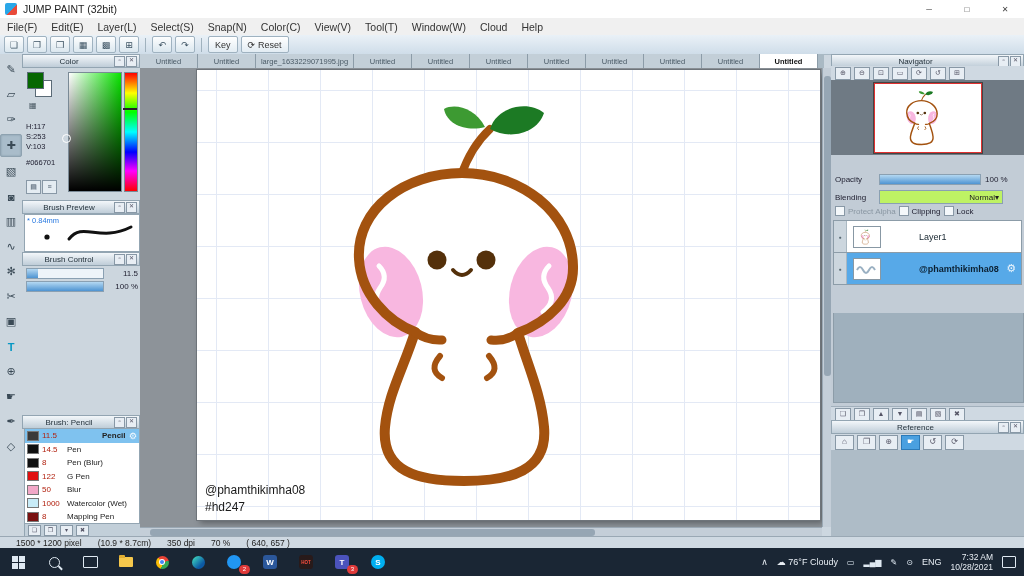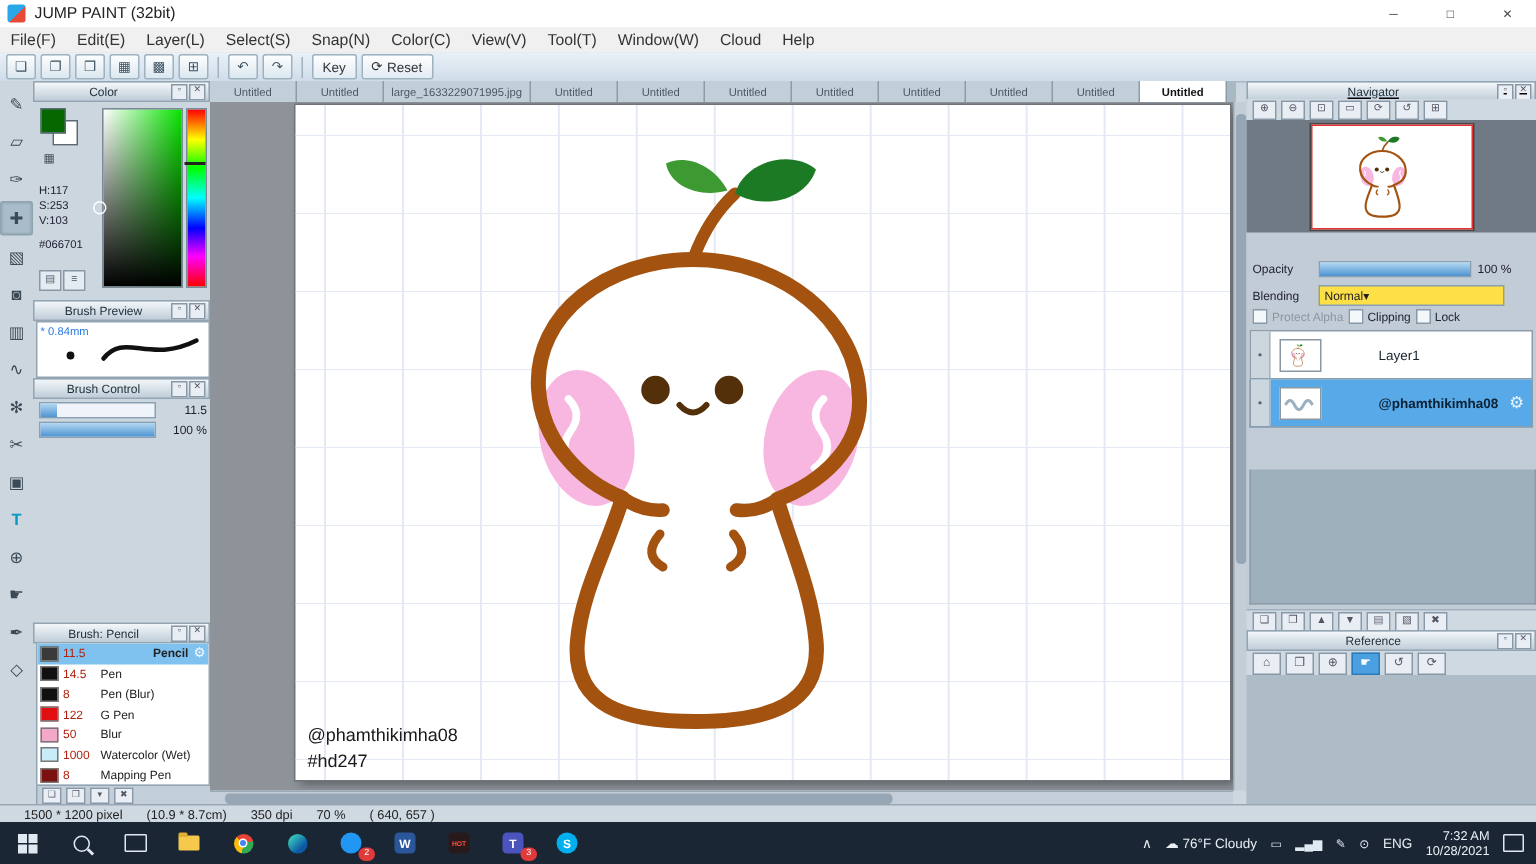--- a/index.html
+++ b/index.html
@@ -70,21 +70,21 @@
   .vthumb{position:absolute;left:1px;top:8px;width:7px;height:300px;background:#96a6b4;border-radius:3px;}
   .hscroll{left:140px;top:527px;width:682px;height:9px;background:#c4ced8;border-top:1px solid #9aa8b4;}
   .hthumb{position:absolute;left:10px;top:1px;width:445px;height:7px;background:#96a6b4;border-radius:3px;}
   
   .rightcol{left:831px;top:54px;width:193px;height:482px;background:#c2ccd6;}
   .navthumb-area{position:absolute;left:0;top:26px;width:193px;height:75px;background:#6f7a84;display:flex;align-items:center;justify-content:center;}
   .navthumb{width:106px;height:68px;background:#fff;border:1px solid #e03030;box-shadow:0 0 0 1px #444;display:flex;align-items:center;justify-content:center;}
   .nav-zoomrow{position:absolute;left:0;top:12px;width:193px;height:14px;background:#cfd9e2;border-bottom:1px solid #a2b0bc;display:flex;gap:2px;align-items:center;padding-left:3px;}
   .nav-zoomrow .phbtn{width:14px;height:11px;line-height:10px;font-size:7px;}
   .lp-row{position:absolute;left:4px;display:flex;align-items:center;gap:4px;font-size:8px;color:#223;}
-  .dropdown{width:116px;height:12px;background:#fde047;border:1px solid #8aa0b2;font-size:8px;display:flex;align-items:center;justify-content:flex-start;padding:0 3px;color:#222;}
+  .dropdown{width:116px;height:12px;background:#bef264;border:1px solid #8aa0b2;font-size:8px;display:flex;align-items:center;justify-content:flex-end;padding:0 3px;color:#222;}
   .chk{width:8px;height:8px;border:1px solid #8898a6;background:#f4f8fb;display:inline-block;}
   .layerlist{position:absolute;left:2px;top:62px;width:189px;}
   .lrow{height:31px;background:#ffffff;border:1px solid #8c9ca8;border-top:none;display:flex;align-items:center;position:relative;}
   .lrow:first-child{border-top:1px solid #8c9ca8;}
   .lrow.sel{background:#57a9e8;}
   .lrow .viscol{width:12px;height:100%;background:#ccd6de;border-right:1px solid #aab8c2;display:flex;align-items:center;justify-content:center;font-size:5px;color:#55666f;}
   .lrow .lthumb{width:26px;height:20px;background:#fff;border:1px solid #8898a4;margin:0 6px;display:flex;align-items:center;justify-content:center;overflow:hidden;}
   .lrow .lname{font-size:9px;color:#15242e;padding-left:32px;}
   .lrow.sel .lname{font-weight:bold;color:#0c2133;}
   .lrow .gear{position:absolute;right:5px;font-size:11px;color:#eaf4fc;}
@@ -349,21 +349,21 @@
 
   <div class="abs vscroll">
       <div class="vthumb"></div>
     </div>
   <div class="abs hscroll">
       <div class="hthumb"></div>
     </div>
 
   <div class="abs rightcol">
 
-    <div class="panel" style="top:0;width:193px;height:101px;text-decoration:underline;">
+    <div class="panel" style="top:0;width:193px;height:101px;">
       <div class="phead">
         <span class="ptitle">Navigator</span>
         <span class="phbtn">▫</span>
         <span class="phbtn">✕</span>
       </div>
       <div class="nav-zoomrow">
         <span class="phbtn">⊕</span>
         <span class="phbtn">⊖</span>
         <span class="phbtn">⊡</span>
         <span class="phbtn">▭</span>

